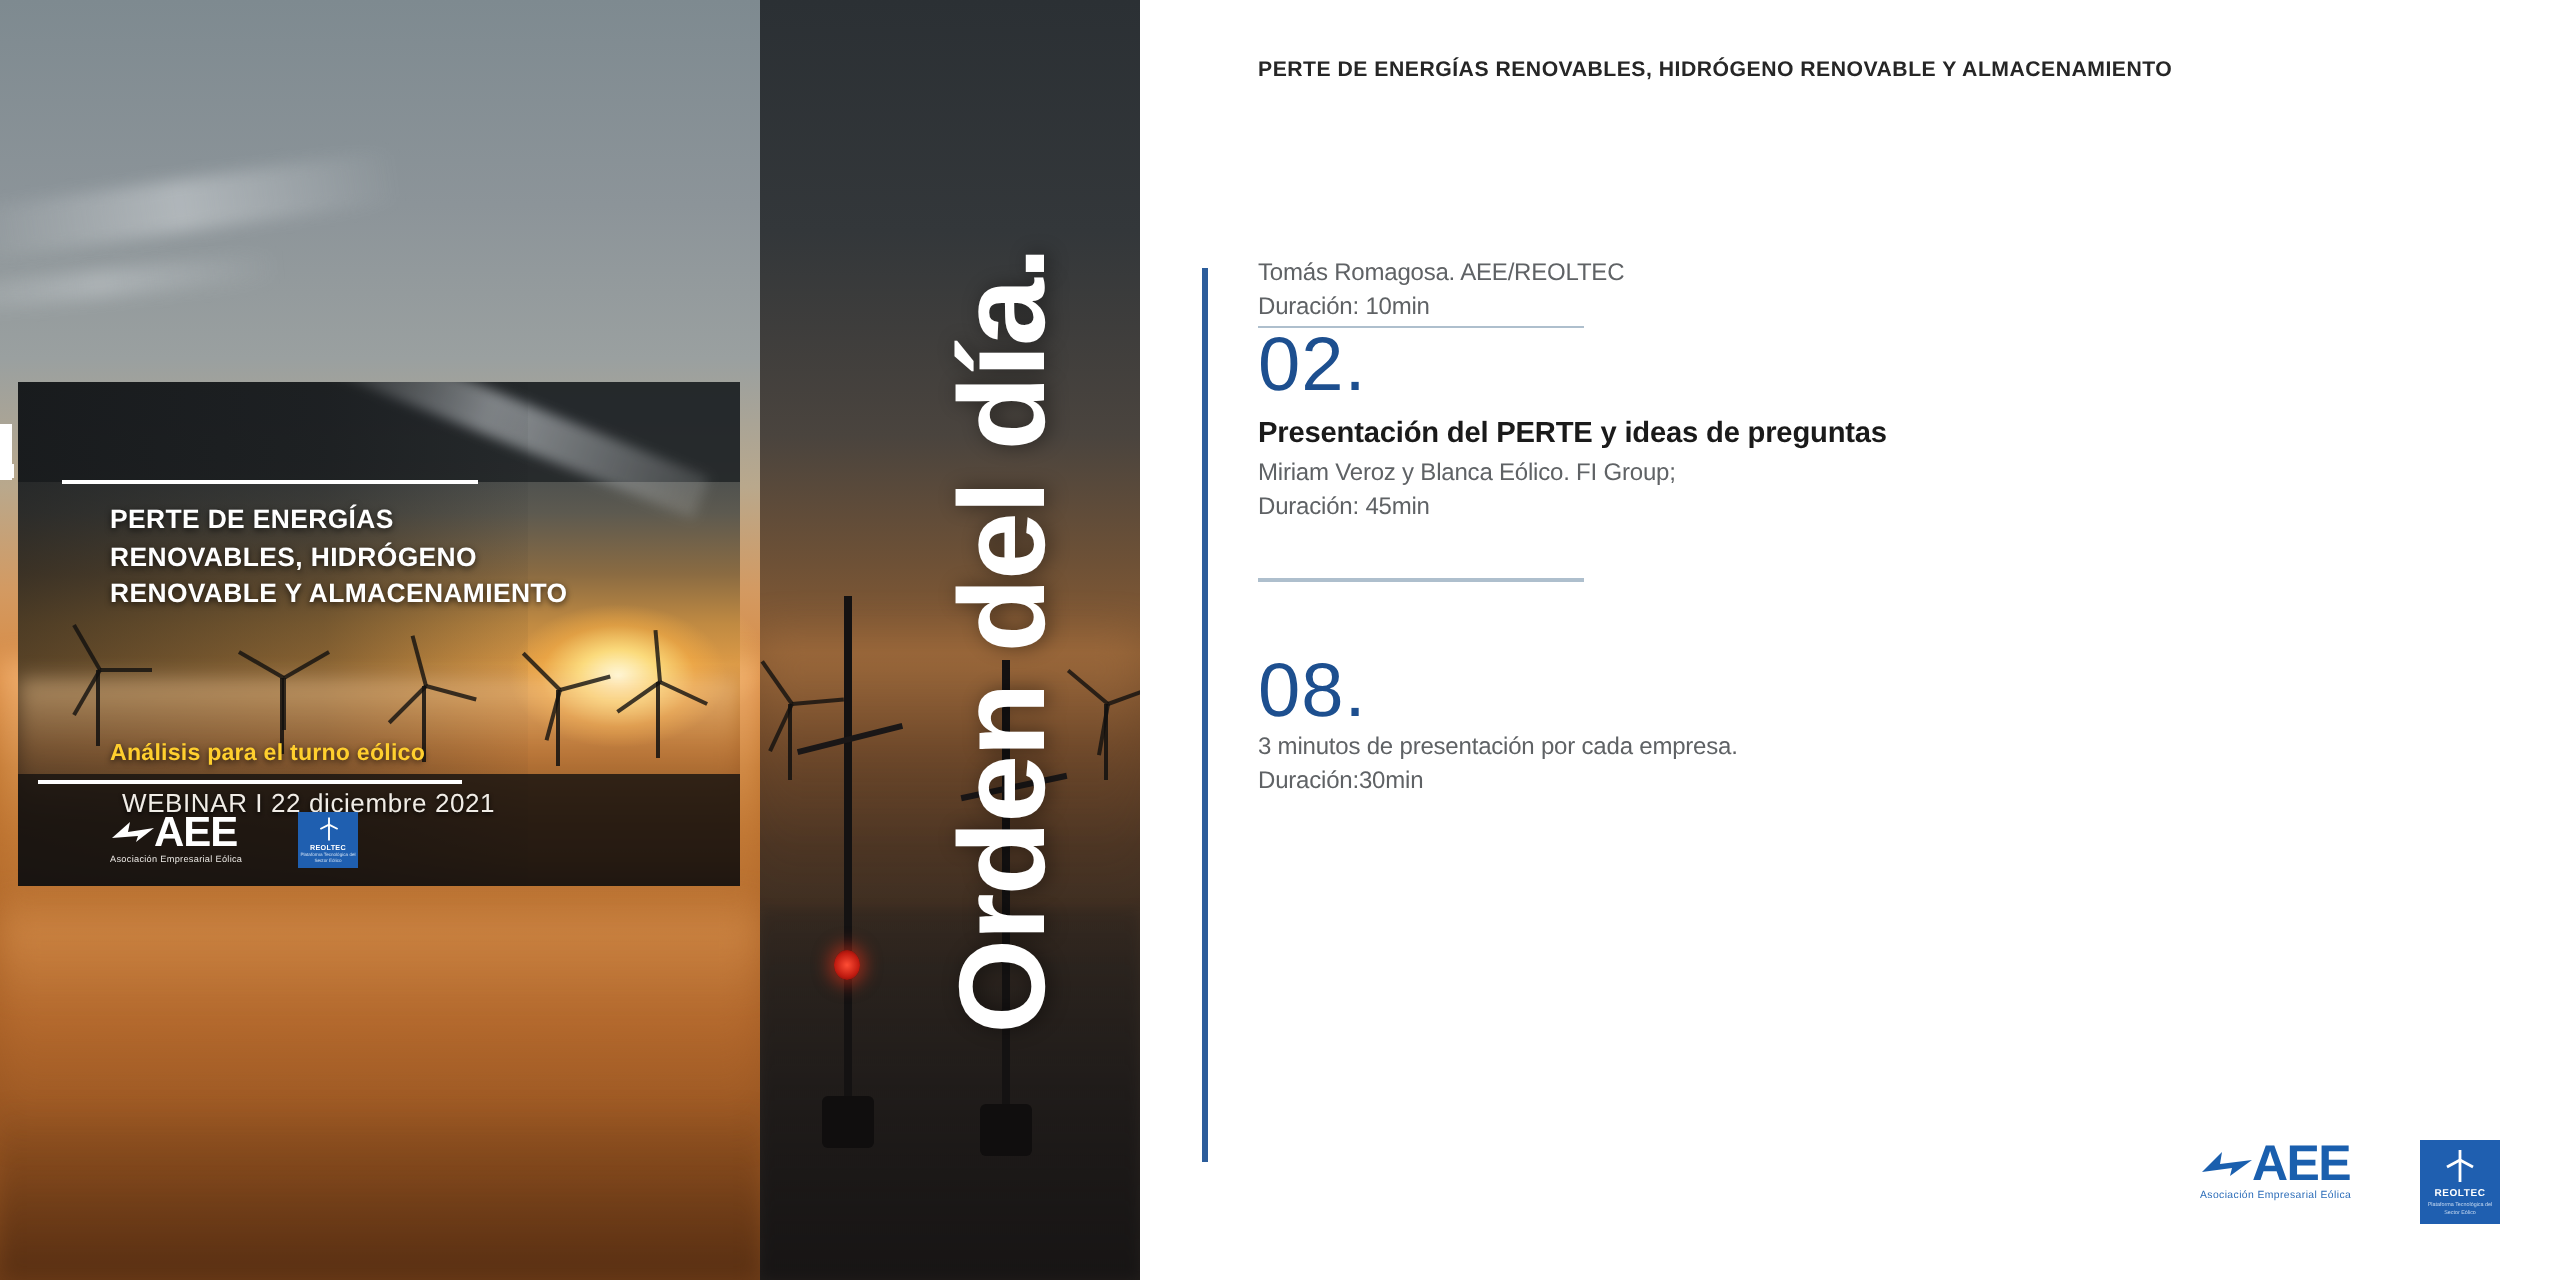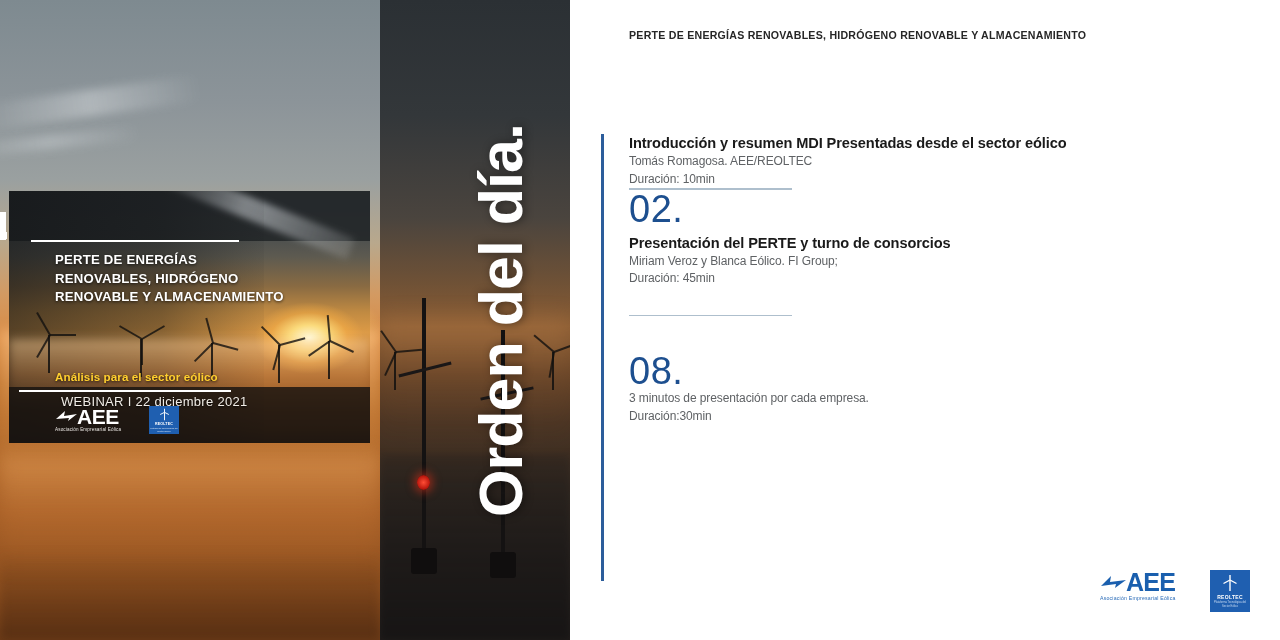--- a/index.html
+++ b/index.html
@@ -341,21 +341,21 @@
     <div class="blade" style="transform:rotate(55deg);"></div>
     <div class="blade" style="transform:rotate(175deg);"></div>
     <div class="blade" style="transform:rotate(295deg);"></div>
   </div>
 
   <div class="tc-bottom"></div>
   <div class="tc-rule-top"></div>
   <div class="tc-rule-bot"></div>
 
   <div class="tc-title">PERTE DE ENERGÍAS RENOVABLES, HIDRÓGENO RENOVABLE Y ALMACENAMIENTO</div>
-  <div class="tc-sub">Análisis para el sector eólico</div>
+  <div class="tc-sub">Análisis para el turno eólico</div>
   <div class="tc-webinar">WEBINAR I 22 diciembre 2021</div>
 
   <div class="tc-logos">
     <div class="aee-white">
       <svg class="bird" viewBox="0 0 24 16">
         <path d="M1 10 L10 2 L9 7 L22 5 L13 12 L14 9 Z" fill="#ffffff"></path>
       </svg>
       <div class="letters">AEE</div>
       <div class="tagline">Asociación Empresarial Eólica</div>
     </div>
@@ -378,30 +378,29 @@
 <div class="vertical-title">
   <span>Orden del día.</span>
 </div>
 
 <div class="kicker">PERTE DE ENERGÍAS RENOVABLES, HIDRÓGENO RENOVABLE Y ALMACENAMIENTO</div>
 <div class="accent-bar"></div>
 
 <div class="agenda">
 
   <div class="item">
-    <div class="item-title">Introducción y resumen MDI Presentadas desde el sector eólico</div>
     <div class="item-line">Tomás Romagosa. AEE/REOLTEC</div>
     <div class="item-line">Duración: 10min</div>
   </div>
 
   <div class="divider sp-01"></div>
 
   <div class="item sp-01">
     <div class="item-num">02.</div>
-    <div class="item-title">Presentación del PERTE y turno de consorcios</div>
+    <div class="item-title">Presentación del PERTE y ideas de preguntas</div>
     <div class="item-line">Miriam Veroz y Blanca Eólico. FI Group;</div>
     <div class="item-line">Duración: 45min</div>
   </div>
 
   <div class="divider sp-02"></div>
 
   <div class="item sp-03">
     <div class="item-num">08.</div>
     <div class="item-line">3 minutos de presentación por cada empresa.</div>
     <div class="item-line">Duración:30min</div>

